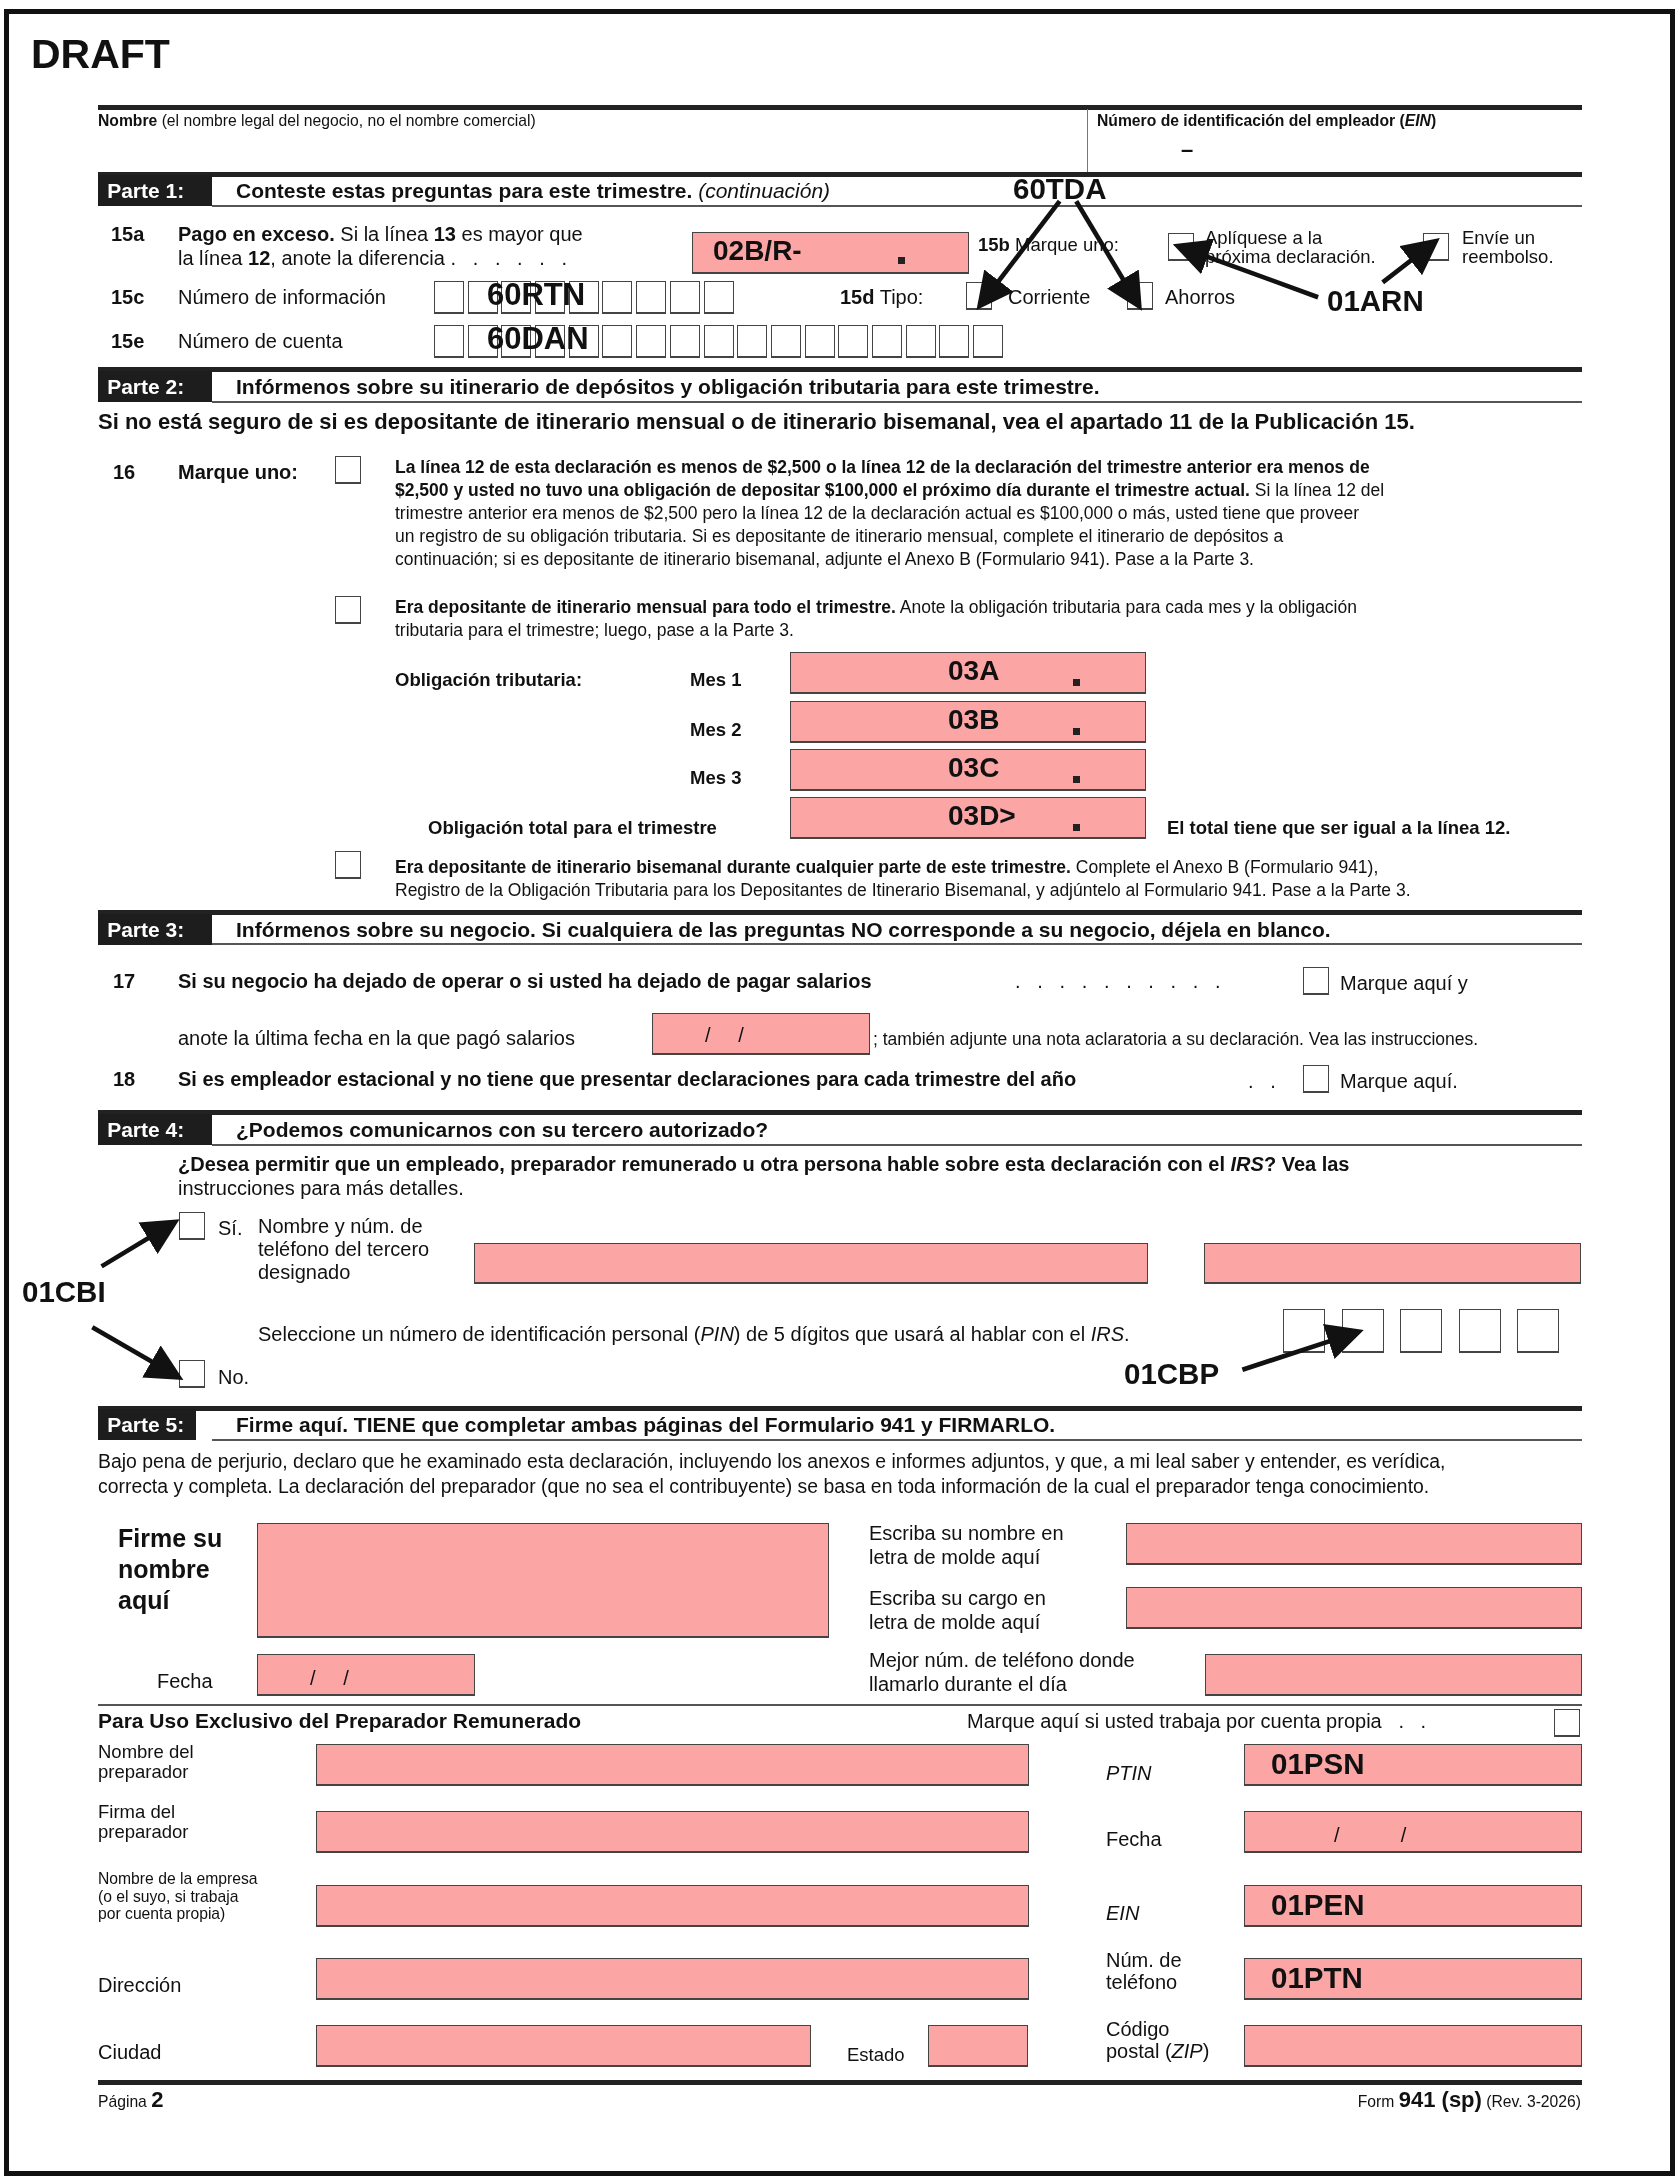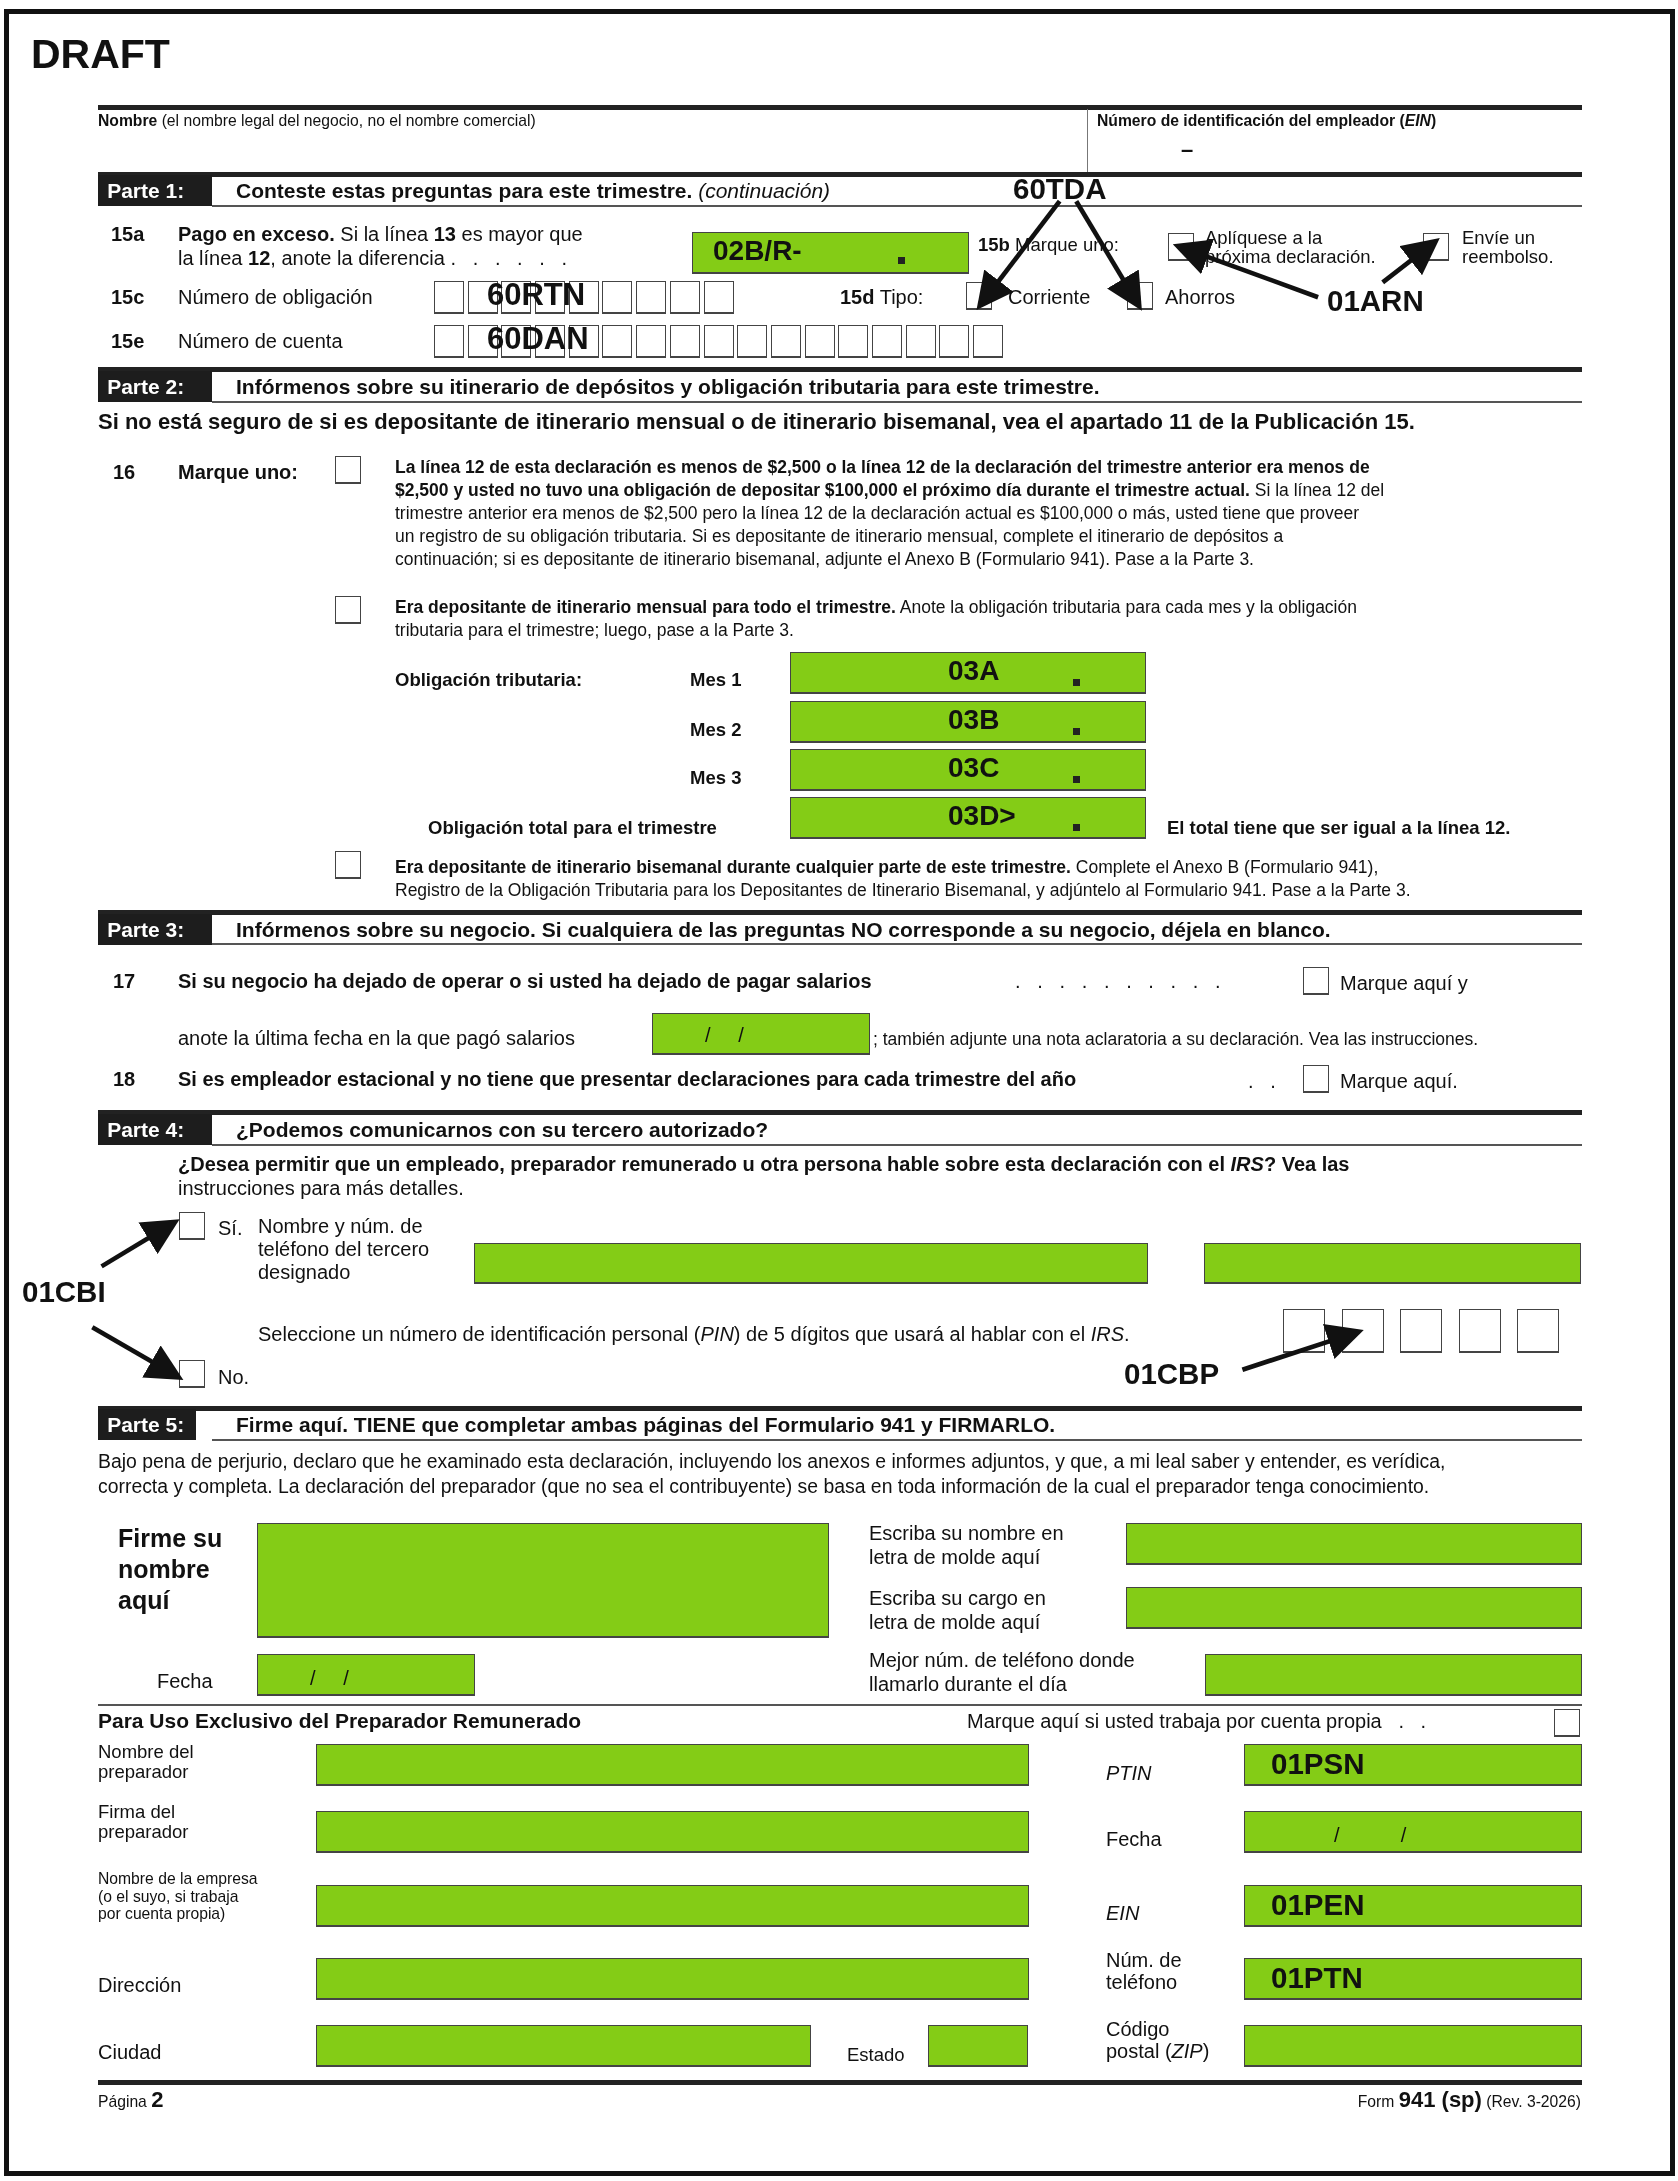--- a/index.html
+++ b/index.html
@@ -10,21 +10,21 @@
   .draft { left: 31px; top: 31px; font-size: 41px; font-weight: bold; letter-spacing: 0px; }
   .hr-thick { height: 4.6px; background: #222; }
   .hr-thin { height: 1.8px; background: #555; }
   .part-tag { background: #1d1d1d; color: #fff; font-weight: bold; font-size: 21px; padding: 3.7px 9.2px; height: 31px; line-height: 24px; }
   .part-title { font-weight: bold; font-size: 22px; line-height: 28px; }
   .t20 { font-size: 20px; line-height: 24px; }
   .t19 { font-size: 18.5px; line-height: 23px; }
   .t17 { font-size: 15.7px; line-height: 19.4px; }
   .b { font-weight: bold; }
   .i { font-style: italic; }
-  .box { border: 1.8px solid #444; border-bottom-width: 2.8px; background: #84cc16; }
+  .box { border: 1.8px solid #444; border-bottom-width: 2.8px; background: #fca5a5; }
   .chk { width: 26px; height: 28px; border: 1.8px solid #444; border-bottom-width: 2.8px; background: #fff; }
   .digit { width: 30px; height: 33px; border: 1.8px solid #444; border-bottom-width: 2.8px; display: inline-block; margin-right: 3.7px; background: #fff; }
   .code { font-weight: bold; font-size: 31px; }
   .dot { position: absolute; width: 7.4px; height: 7.4px; background: #222; }
   .vline { width: 0.9px; background: #777; }
   .arrow { position: absolute; left: 0; top: 0; width: 1679px; height: 2182px; pointer-events: none; }
 </style>
 </head>
 <body>
 
@@ -68,21 +68,21 @@
 <div class="abs t19" style="left:1205px; top:229px; line-height:18.5px;">
   <span>Aplíquese a la</span><br><span>próxima declaración.</span>
 </div>
 <div class="abs chk" style="left:1423px; top:233px;"></div>
 <div class="abs t19" style="left:1462px; top:229px; line-height:18.5px;">
   <span>Envíe un</span><br><span>reembolso.</span>
 </div>
 <div class="abs code" style="left:1327px; top:284px; font-size:29.5px;">01ARN</div>
 
 <div class="abs t20 b" style="left:111px; top:285px;">15c</div>
-<div class="abs t20" style="left:178px; top:285px;">Número de obligación</div>
+<div class="abs t20" style="left:178px; top:285px;">Número de información</div>
 <div class="abs" id="routing-boxes" style="left:434px; top:281px; white-space:nowrap;"><span class="digit"></span><span class="digit"></span><span class="digit"></span><span class="digit"></span><span class="digit"></span><span class="digit"></span><span class="digit"></span><span class="digit"></span><span class="digit"></span></div>
 <div class="abs code" style="left:487px; top:277px; font-size:31px;">60RTN</div>
 
 <div class="abs t20" style="left:840px; top:285px;">
   <span class="b">15d</span> <span>Tipo:</span>
 </div>
 <div class="abs chk" style="left:966px; top:282px;"></div>
 <div class="abs t20" style="left:1008px; top:285px;">Corriente</div>
 <div class="abs chk" style="left:1127px; top:282px;"></div>
 <div class="abs t20" style="left:1165px; top:285px;">Ahorros</div>

